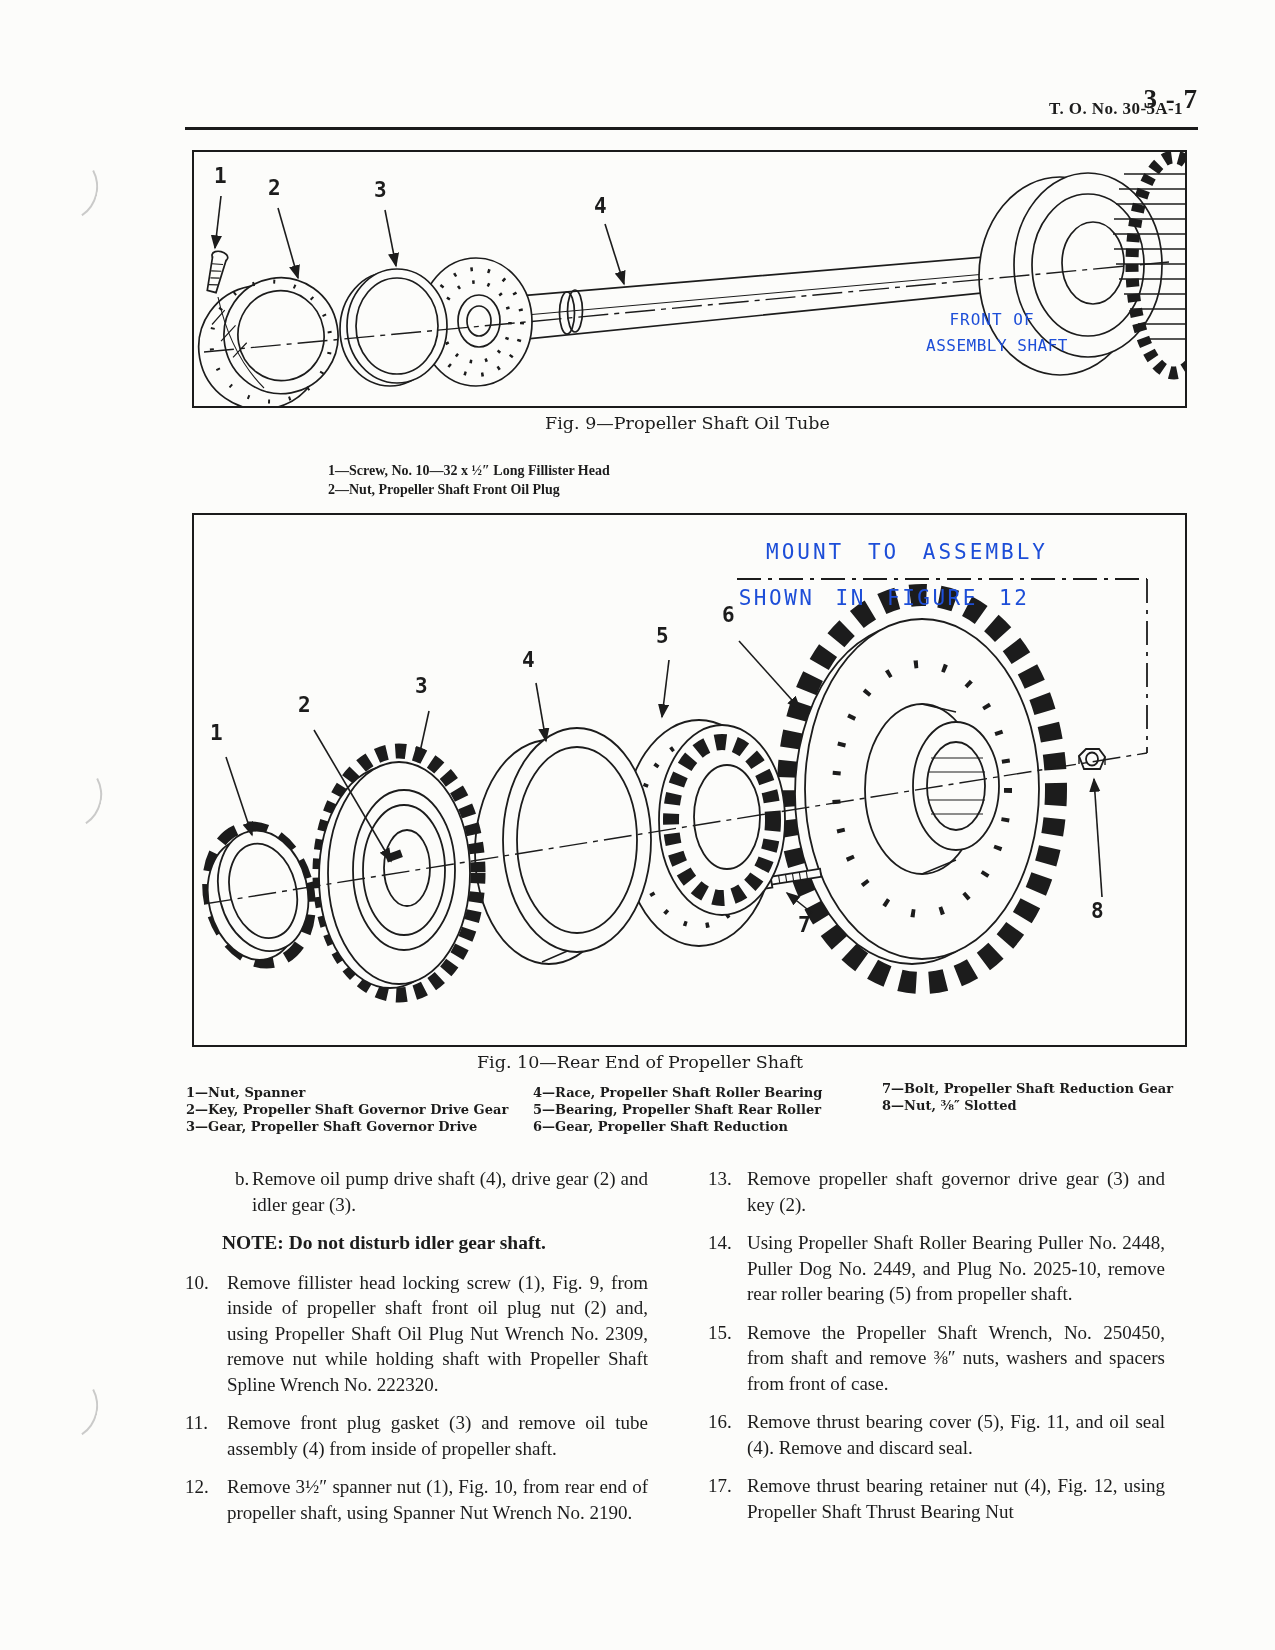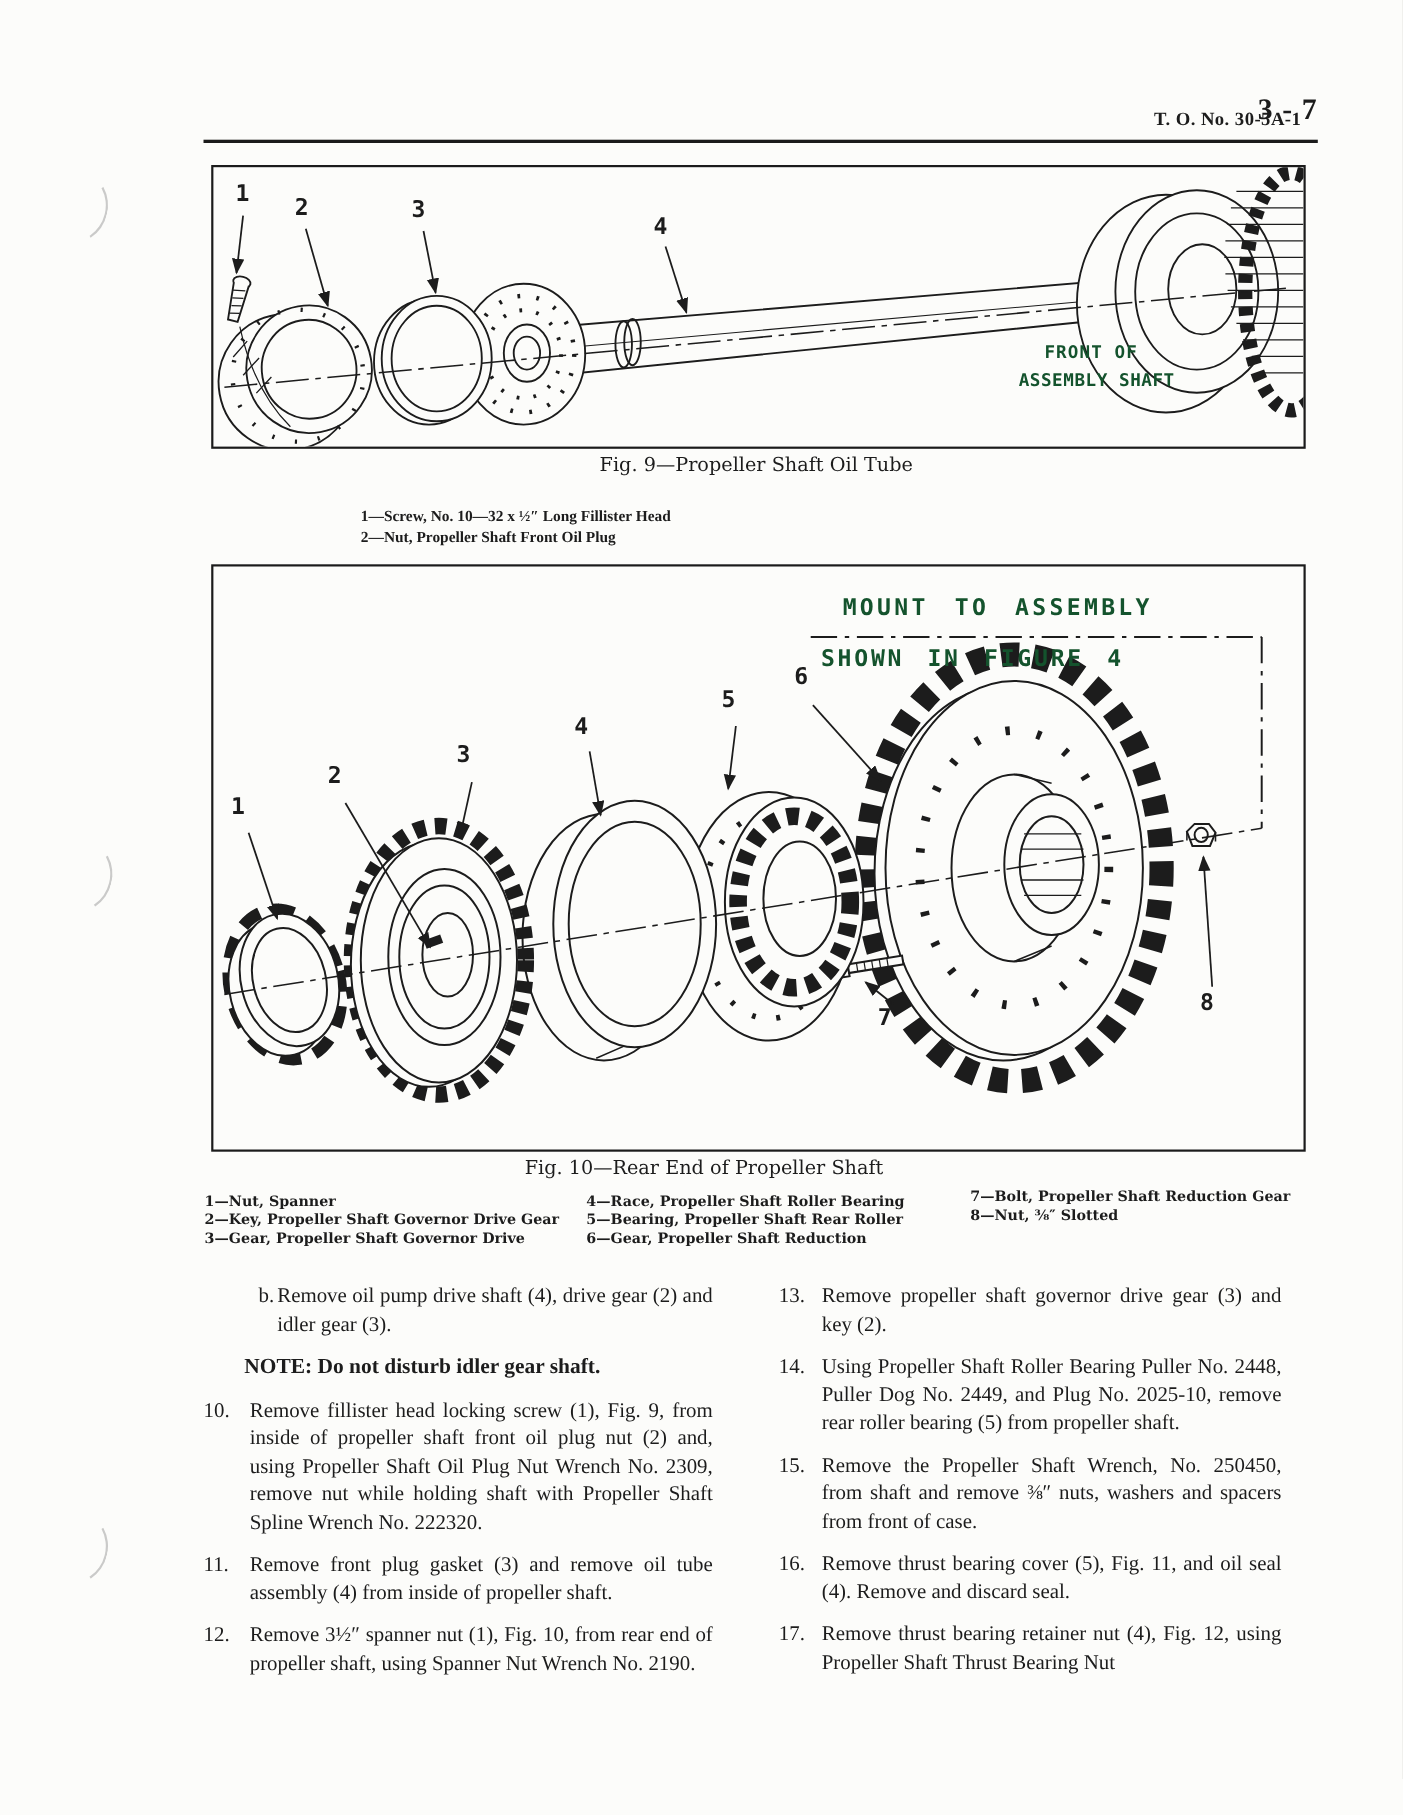--- a/index.html
+++ b/index.html
@@ -13,22 +13,22 @@
   .page-num{position:absolute;top:84px;left:1060px;width:138px;text-align:right;
             font-size:27px;font-weight:bold;letter-spacing:1px;}
   .head-rule{position:absolute;top:127px;left:185px;width:1013px;height:3px;background:#1b1b1b;}
   
   .fig-box{position:absolute;border:2.5px solid #1b1b1b;background:#fcfcfa;}
   #fig9-box{left:192px;top:150px;width:991px;height:254px;}
   #fig10-box{left:192px;top:513px;width:991px;height:530px;}
   .fig-box svg{position:absolute;left:0;top:0;width:100%;height:100%;}
   .callout{position:absolute;font-family:"DejaVu Sans Mono",monospace;font-size:21px;
            font-weight:bold;color:#1c1c1c;line-height:1;}
-  .hand{position:absolute;font-family:"DejaVu Sans Mono",monospace;font-weight:bold;
-        color:#14532d;line-height:1;white-space:nowrap;}
+  .hand{position:absolute;font-family:"DejaVu Sans Mono",monospace;font-weight:normal;
+        color:#1d4ed8;line-height:1;white-space:nowrap;}
   .front1{left:698px;top:160px;width:200px;text-align:center;font-size:16px;letter-spacing:1px;}
   .front2{left:688px;top:186px;width:230px;text-align:center;font-size:16px;letter-spacing:.5px;}
   .mount1{left:513px;top:27px;width:400px;text-align:center;font-size:21px;letter-spacing:3px;word-spacing:8px;}
   .mount2{left:490px;top:73px;width:400px;text-align:center;font-size:21px;letter-spacing:2.5px;word-spacing:6px;}
   
   .fig-caption{position:absolute;font-size:17.5px;font-weight:normal;text-align:center;
                font-family:"DejaVu Serif",serif;}
   #fig9-caption{left:192px;top:413px;width:991px;}
   #fig10-caption{left:192px;top:1052px;width:896px;}
   .legend{position:absolute;font-size:14px;font-weight:bold;line-height:18.5px;white-space:nowrap;}
@@ -215,21 +215,21 @@
           <line x1="475" y1="145" x2="468" y2="202" marker-end="url(#a10)"></line>
           <line x1="545" y1="126" x2="606" y2="194" marker-end="url(#a10)"></line>
           <line x1="618" y1="398" x2="593" y2="378" marker-end="url(#a10)"></line>
           <line x1="908" y1="382" x2="900" y2="264" marker-end="url(#a10)"></line>
         </g>
 
         <line x1="10" y1="389" x2="953" y2="238" stroke-dasharray="28 6 5 6" stroke-width="1.4"></line>
       </g>
     </svg>
     <div class="hand mount1">MOUNT TO ASSEMBLY</div>
-    <div class="hand mount2">SHOWN IN FIGURE 4</div>
+    <div class="hand mount2">SHOWN IN FIGURE 12</div>
     <div class="callout" style="left:16px;top:208px;">1</div>
     <div class="callout" style="left:104px;top:180px;">2</div>
     <div class="callout" style="left:221px;top:161px;">3</div>
     <div class="callout" style="left:328px;top:135px;">4</div>
     <div class="callout" style="left:462px;top:111px;">5</div>
     <div class="callout" style="left:528px;top:90px;">6</div>
     <div class="callout" style="left:604px;top:400px;">7</div>
     <div class="callout" style="left:897px;top:386px;">8</div>
   </section>
 

